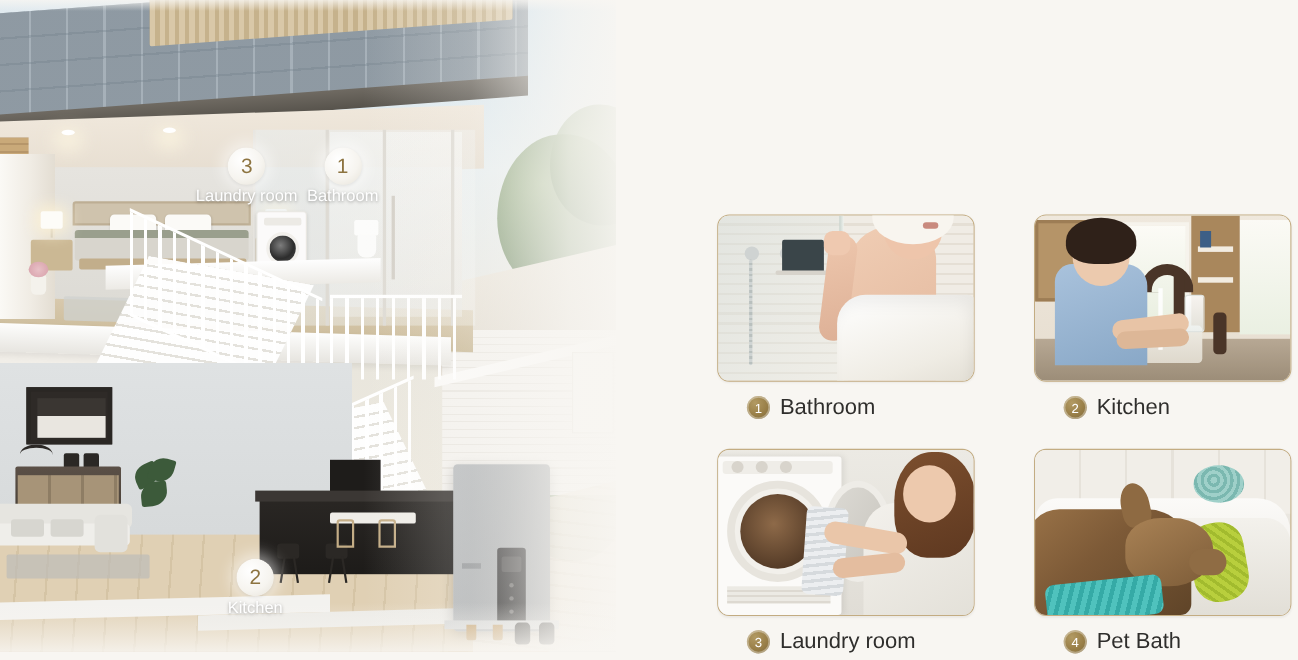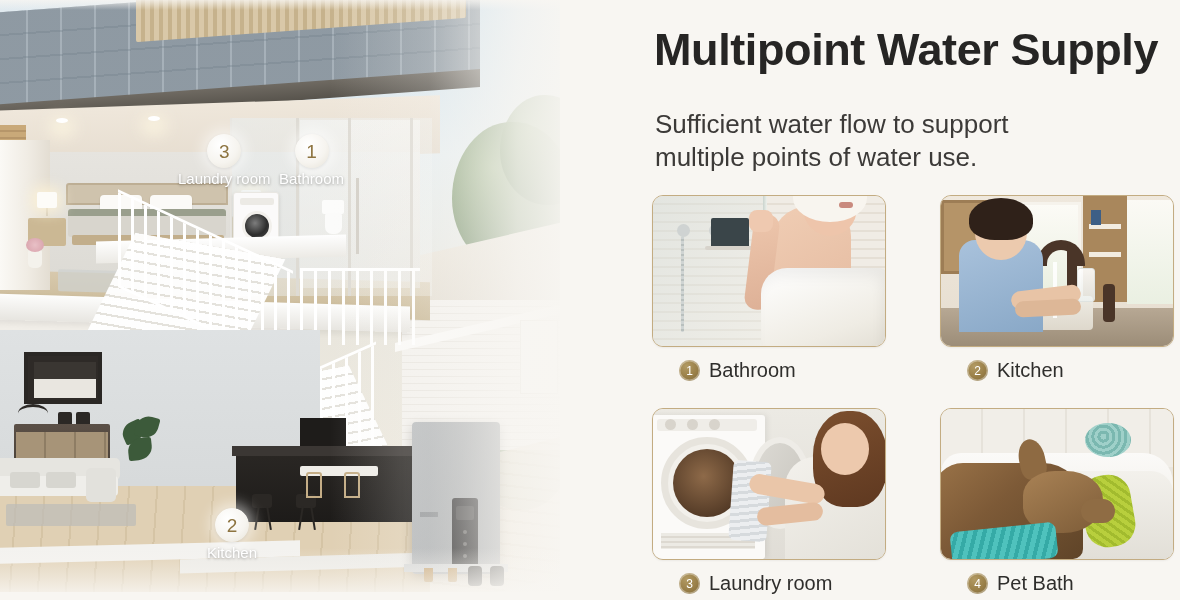--- a/index.html
+++ b/index.html
@@ -439,22 +439,20 @@
       <div class="marker-label">Bathroom</div>
     </div>
     <div class="marker" style="left:207px;top:508px">
       <div class="marker-badge">2</div>
       <div class="marker-label">Kitchen</div>
     </div>
   </div>
 
   <div class="right-panel">
 
-    <div class="headline">Multipoint Water Supply</div>
-    <div class="subline">Sufficient water flow to support multiple points of water use.</div>
 
     <div class="grid">
 
       <div class="row">
 
         <div class="cell">
           <div class="card">
             <div class="ph">
               <div class="bt-wall"></div>
                 <div class="bt-glass"></div>

